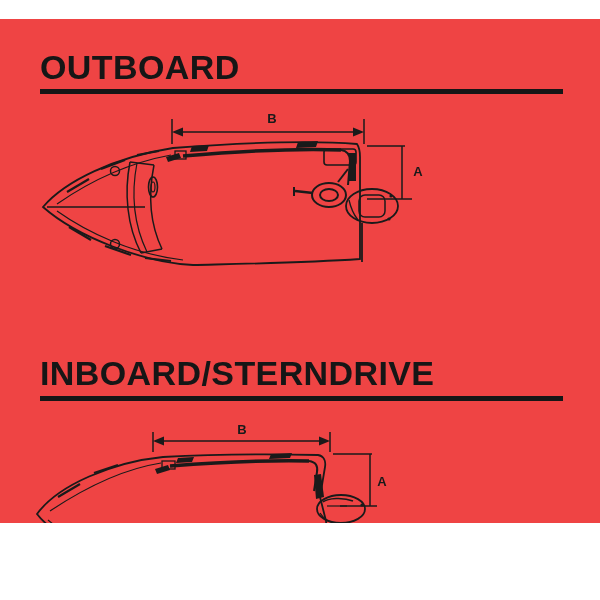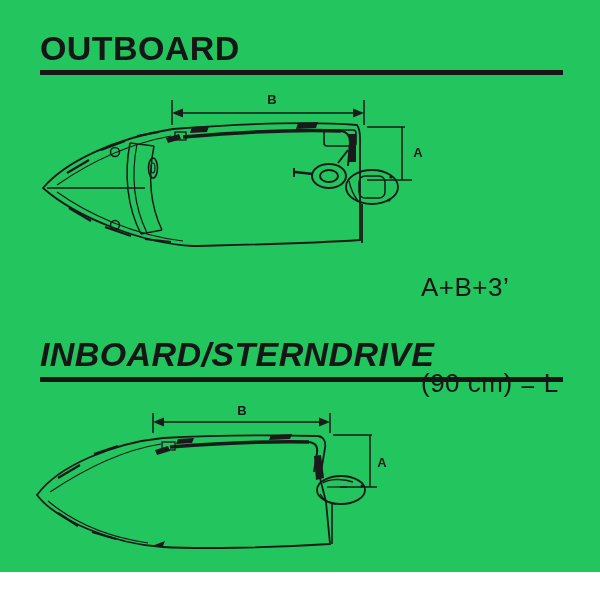--- a/index.html
+++ b/index.html
@@ -1,25 +1,25 @@
 <!DOCTYPE html>
 <html><head>
 <meta charset="utf-8">
 <style>
   html,body{margin:0;padding:0;background:#fff;}
   .canvas{
-    position:relative;width:600px;height:572px;background:#22c55e;overflow:hidden;
-    font-family:"Liberation Sans",sans-serif;color:#161616;
+    position:relative;width:600px;height:504px;background:#ef4444;overflow:hidden;
+    font-family:"Liberation Sans",sans-serif;color:#161616;margin-top:19px;
   }
   .heading{
     position:absolute;left:40px;margin:0;font-size:34px;font-weight:bold;
     letter-spacing:.4px;line-height:34px;color:#161616;white-space:nowrap;
   }
   .hd1{top:31px;}
-  .hd2{top:337px;font-style:italic;}
+  .hd2{top:337px;}
   .rule{position:absolute;left:40px;width:523px;height:5px;background:#161616;}
   .rule1{top:70px;}
   .rule2{top:377px;}
   .diag{position:absolute;}
   .d1{left:33px;top:88px;width:394px;height:195px;}
   .d2{left:28px;top:398px;width:392px;height:165px;}
   .formula{
     position:absolute;font-size:26px;line-height:32px;letter-spacing:.5px;
     color:#161616;white-space:pre;
   }
@@ -101,24 +101,20 @@
     </g>
 
     <g>
       <path class="ln" stroke-width="1.5" d="M334,39 H372"></path>
       <path class="ln" stroke-width="1.5" d="M369,39 V92"></path>
       <path class="ln" stroke-width="1.5" d="M334,92 H379"></path>
       <text x="385" y="69" text-anchor="middle">A</text>
     </g>
   </svg>
 
-  <div class="formula f1">
-    <div>A+B+3’</div>
-    <div>(90 cm) = L</div>
-  </div>
 
   <h1 class="heading hd2">INBOARD/STERNDRIVE</h1>
   <div class="rule rule2"></div>
 
   <svg class="diag d2" viewBox="0 0 392 165">
 
     <g>
       <path class="ln" stroke-width="1.8" fill="#fff" d="M9,97 C30,68 85,45 135,40 C190,37 245,37 290,38 C296,39 298,44 297,50 L292,80 L298,104 L302,146 C240,150 170,151 135,149 C85,146 28,122 9,97 Z"></path>
       <path class="ln" stroke-width="1.2" d="M22,94 C55,72 95,52 133,46"></path>
       <path class="ln" stroke-width="1.2" d="M20,103 C45,124 80,139 120,145"></path>

